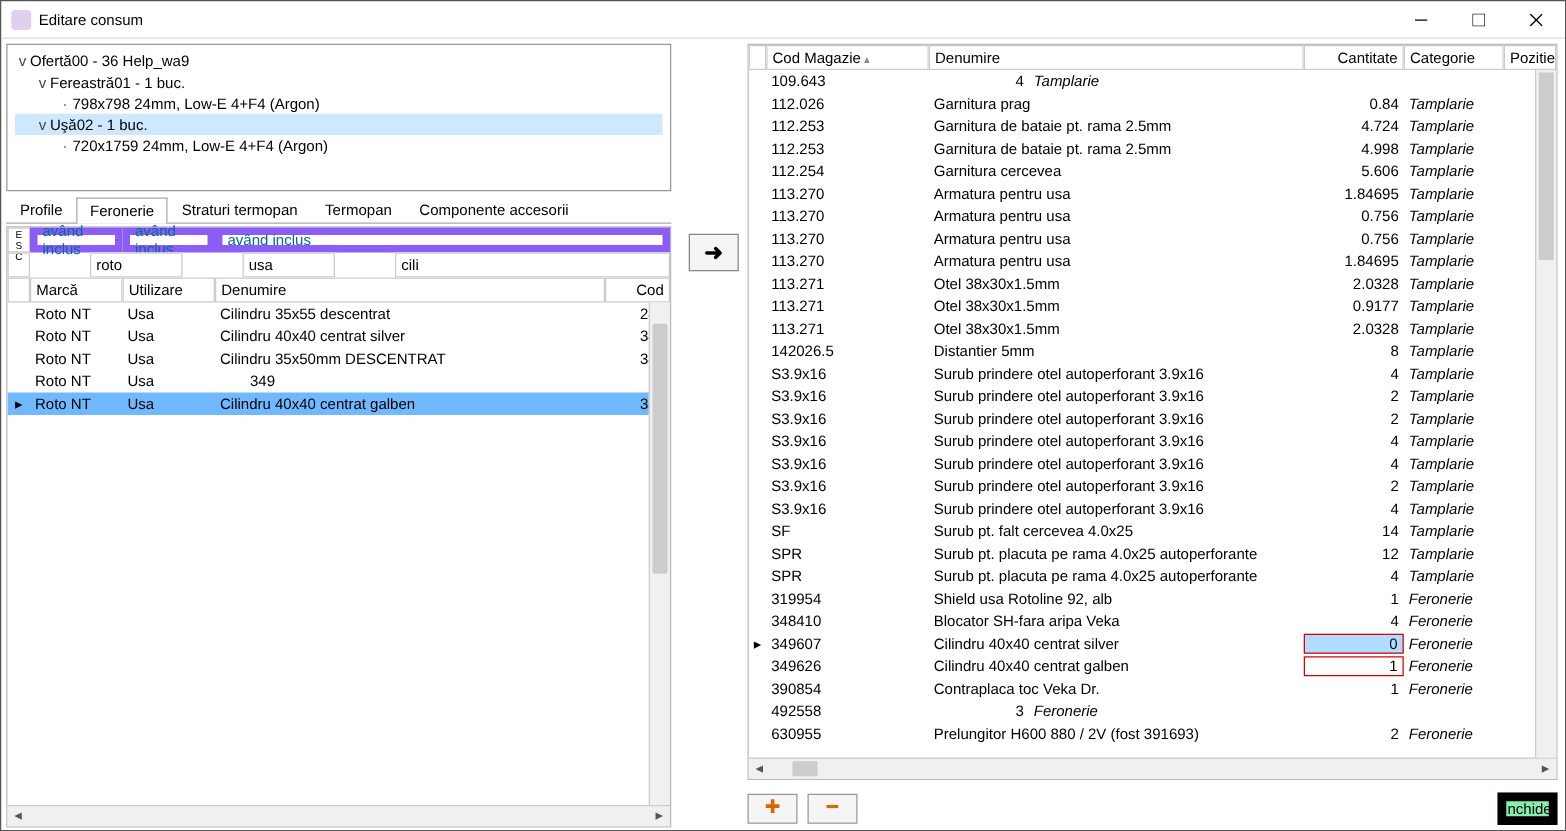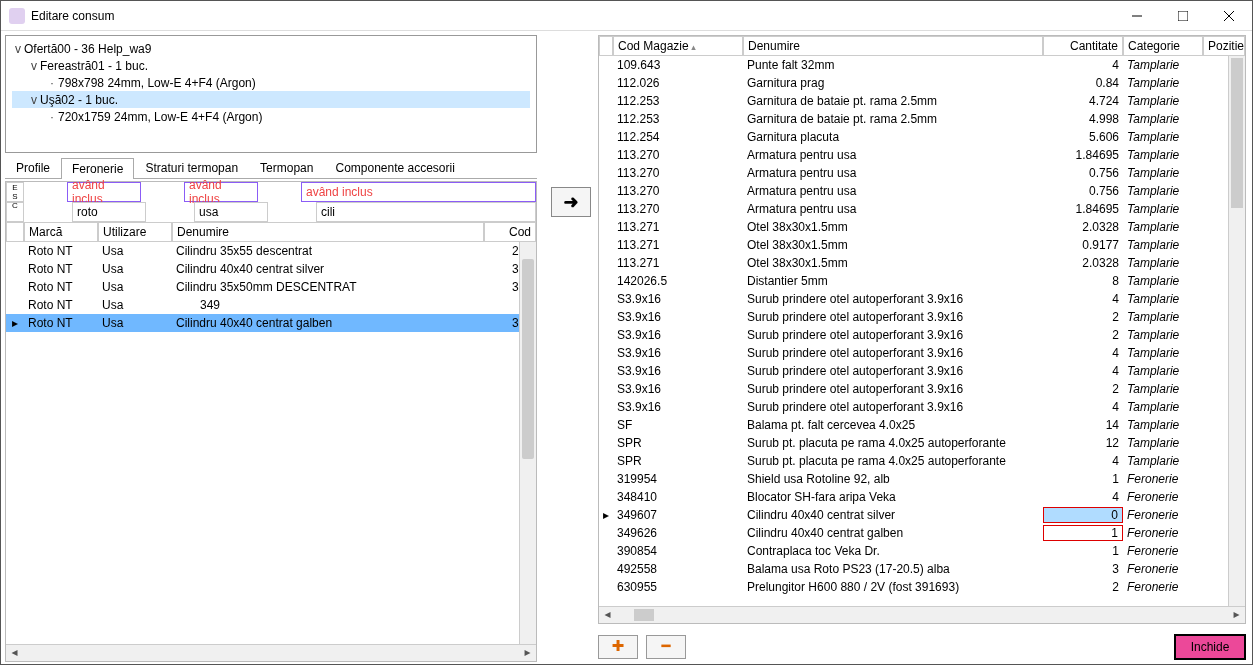--- a/index.html
+++ b/index.html
@@ -28,21 +28,21 @@
 
 
 .tabs { display:flex; border-bottom:1px solid #aaa; margin: 4px 8px 0 0;}
 .tab { padding: 3px 10px; border:1px solid transparent; border-bottom:none; cursor:pointer;}
 .tab.active { border-color:#aaa; background:#fff; position:relative; top:1px;}
 
 
 .left-body { flex:1; display:flex; flex-direction:column; border:1px solid #bbb; margin: 2px 8px 0 0; position:relative;}
 .filter-header { display:flex; height:20px;}
 .filter-header .esc { width:18px; font-size:8px; line-height:9px; border:1px solid #ccc; text-align:center; letter-spacing:0;}
-.filter-box { border:1px solid #8b5cf6; display:flex; align-items:center; padding:0 4px; color:#ef4444;margin-left:43px;}
+.filter-box { border:6px solid #8b5cf6; display:flex; align-items:center; padding:0 4px; color:#0369a1;}
 .filter-box.c1 { width:74px;} .filter-box.c2 { width:74px;} .filter-box.c3 { flex:1;}
 .filter-inputs { display:flex; height:20px;gap:48px;}
 .filter-inputs .esc { width:18px; border:1px solid #ccc;}
 .filter-inputs input { border:1px solid #ccc; padding:0 4px; outline:none;}
 .filter-inputs input.c1{width:74px;} .filter-inputs input.c2{width:74px;} .filter-inputs input.c3{flex:1;}
 .col-header { display:flex; height:20px;}
 .col-header div { border:1px solid #ccc; padding:2px 4px; background:#fff;}
 .col-header .m{width:18px;} .col-header .c1{width:74px;} .col-header .c2{width:74px;} .col-header .c3{flex:1;} .col-header .c4{width:52px; text-align:right;}
 .left-rows { flex:1; overflow-y:auto;}
 .lrow { display:flex; height:18px; align-items:center;}
@@ -72,21 +72,21 @@
 .right-vscroll { width:17px; background:#f0f0f0; border-left:1px solid #ccc; position:absolute; right:0; top:20px; bottom:17px;}
 .right-vscroll .thumb{ background:#ccc; margin:2px; height:150px;}
 .right-hscroll { height:17px; background:#f0f0f0; border-top:1px solid #ccc; display:flex;}
 .right-hscroll .thumb{ background:#ccc; margin:2px 2px 2px 18px; width:20px;}
 .right-hscroll .arrow{width:17px; text-align:center; color:#555;}
 
 
 .right-bottom { display:flex; align-items:center; padding-top:10px;}
 .smallbtn { width:40px; height:24px; border:1px solid #999; background:#f5f5f5; margin-right:8px; font-size:15px; text-align:center; line-height:20px;}
 .smallbtn.add { color:#d60;} .smallbtn.remove{ color:#d60;}
-.closebtn { width:72px; height:26px; border:2px solid #000000; background:#ec4899; margin-left:auto; display:flex; align-items:center; justify-content:center;}
+.closebtn { width:48px; height:26px; border:7px solid #000000; background:#86efac; margin-left:auto; display:flex; align-items:center; justify-content:center;}
 </style>
 </head>
 <body>
 
 <div class="titlebar">
   <span class="icon"></span>
   <span class="title">Editare consum</span>
   <div class="winbtn">
       <svg viewBox="0 0 10 10">
         <line x1="0" y1="5" x2="10" y2="5" stroke="#000"></line>
@@ -219,21 +219,20 @@
         <div class="c1 sort">Cod Magazie</div>
         <div class="c2">Denumire</div>
         <div class="c3">Cantitate</div>
         <div class="c4">Categorie</div>
         <div class="c5 sort">Pozitie</div>
       </div>
       <div class="rrows" id="right-rows">
           <div class="rrow">
             <div class="m"></div>
             <div class="c1">109.643</div>
-            <div class="c2">Punte falt 32mm</div>
             <div class="c3">4</div>
             <div class="c4">Tamplarie</div>
             <div class="c5"></div>
           </div>
           <div class="rrow">
             <div class="m"></div>
             <div class="c1">112.026</div>
             <div class="c2">Garnitura prag</div>
             <div class="c3">0.84</div>
             <div class="c4">Tamplarie</div>
@@ -251,21 +250,21 @@
             <div class="m"></div>
             <div class="c1">112.253</div>
             <div class="c2">Garnitura de bataie pt. rama 2.5mm</div>
             <div class="c3">4.998</div>
             <div class="c4">Tamplarie</div>
             <div class="c5"></div>
           </div>
           <div class="rrow">
             <div class="m"></div>
             <div class="c1">112.254</div>
-            <div class="c2">Garnitura placuta</div>
+            <div class="c2">Garnitura cercevea</div>
             <div class="c3">5.606</div>
             <div class="c4">Tamplarie</div>
             <div class="c5"></div>
           </div>
           <div class="rrow">
             <div class="m"></div>
             <div class="c1">113.270</div>
             <div class="c2">Armatura pentru usa</div>
             <div class="c3">1.84695</div>
             <div class="c4">Tamplarie</div>
@@ -379,21 +378,21 @@
             <div class="m"></div>
             <div class="c1">S3.9x16</div>
             <div class="c2">Surub prindere otel autoperforant 3.9x16</div>
             <div class="c3">4</div>
             <div class="c4">Tamplarie</div>
             <div class="c5"></div>
           </div>
           <div class="rrow">
             <div class="m"></div>
             <div class="c1">SF</div>
-            <div class="c2">Balama pt. falt cercevea 4.0x25</div>
+            <div class="c2">Surub pt. falt cercevea 4.0x25</div>
             <div class="c3">14</div>
             <div class="c4">Tamplarie</div>
             <div class="c5"></div>
           </div>
           <div class="rrow">
             <div class="m"></div>
             <div class="c1">SPR</div>
             <div class="c2">Surub pt. placuta pe rama 4.0x25 autoperforante</div>
             <div class="c3">12</div>
             <div class="c4">Tamplarie</div>
@@ -443,21 +442,20 @@
             <div class="m"></div>
             <div class="c1">390854</div>
             <div class="c2">Contraplaca toc Veka Dr.</div>
             <div class="c3">1</div>
             <div class="c4">Feronerie</div>
             <div class="c5"></div>
           </div>
           <div class="rrow">
             <div class="m"></div>
             <div class="c1">492558</div>
-            <div class="c2">Balama usa Roto PS23 (17-20.5) alba</div>
             <div class="c3">3</div>
             <div class="c4">Feronerie</div>
             <div class="c5"></div>
           </div>
           <div class="rrow">
             <div class="m"></div>
             <div class="c1">630955</div>
             <div class="c2">Prelungitor H600  880 / 2V (fost 391693)</div>
             <div class="c3">2</div>
             <div class="c4">Feronerie</div>

